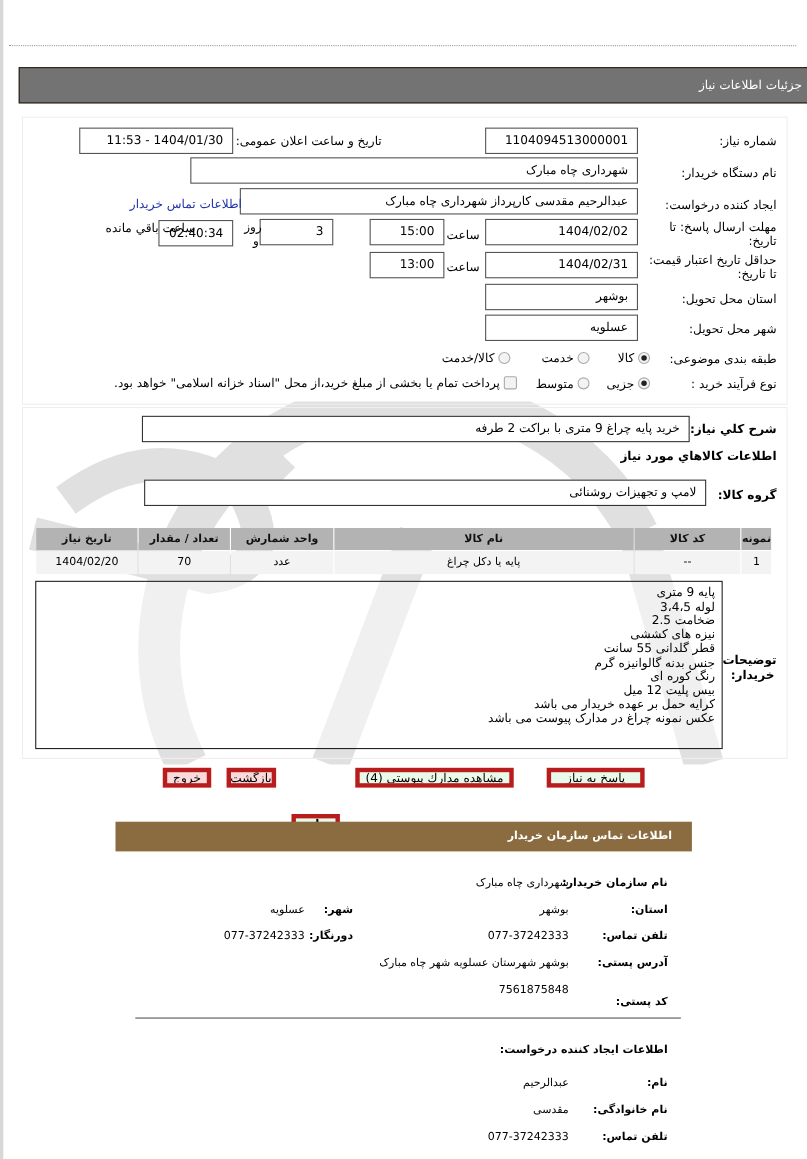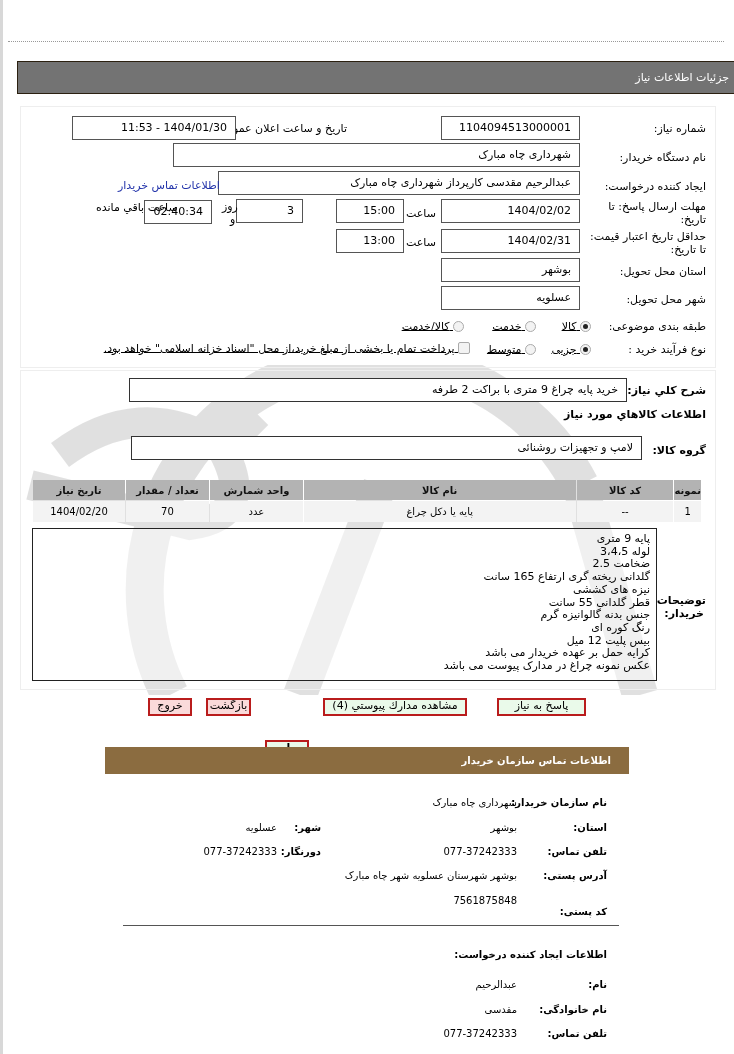--- a/index.html
+++ b/index.html
@@ -9,28 +9,28 @@
   .dotline { position: absolute; left: 8px; top: 41px; width: 716px; border-top: 1px dotted #999; }
   .hdr { position: absolute; left: 17px; top: 61px; width: 729px; height: 33px; background: #737373; border: 1px solid #2b2010; color: #fff; font-size: 11px; line-height: 31px; padding-right: 16px; }
   .panel { position: absolute; left: 20px; top: 106px; width: 696px; height: 262px; border: 1px solid #eee; }
   .panel2 { position: absolute; left: 20px; top: 370px; width: 696px; height: 320px; border: 1px solid #eee; }
   .lbl { position: absolute; font-size: 11px; color: #000; white-space: nowrap; }
   .box { position: absolute; border: 1px solid #555; background: #fff; height: 24px; line-height: 22px; padding: 0 8px; font-size: 11px; white-space: nowrap; overflow: hidden; text-align: right; }
   .link { position: absolute; color: #2233aa; font-size: 11px; white-space: nowrap; }
   .radio { display: inline-block; width: 11px; height: 11px; border: 1px solid #aaa; border-radius: 50%; background: #f3f3f3; vertical-align: middle; position: relative; }
   .radio.on::after { content: ""; position: absolute; left: 2px; top: 2px; width: 5px; height: 5px; border-radius: 50%; background: #222; }
   .chk { display: inline-block; width: 12px; height: 12px; border: 1px solid #aaa; background: #f3f3f3; border-radius: 2px; vertical-align: middle; }
-  .opt { position: absolute; white-space: nowrap; font-size: 11px; text-decoration: underline; }
+  .opt { position: absolute; white-space: nowrap; font-size: 11px; }
   .opt span { vertical-align: middle; }
   .bold { font-weight: bold; }
   table.items { position: absolute; left: 32px; top: 479px; width: 670px; border-collapse: separate; border-spacing: 1px; font-size: 10px; }
   table.items th { background: #b3b3b3; color: #111; height: 20px; font-weight: bold; text-align: center; }
   table.items td { background: #f3f3f3; height: 21px; text-align: center; }
   .desc { position: absolute; left: 32px; top: 528px; width: 625px; height: 153px; border: 1px solid #222; background: rgba(255,255,255,0.5); padding: 4px 6px; font-size: 11px; line-height: 12.7px; text-align: right; }
-  .btn { position: absolute; height: 18px; border: 2px solid #b91c1c; font-size: 11px; text-align: center; line-height: 12px; overflow: hidden; }
+  .btn { position: absolute; height: 18px; border: 4px solid #b91c1c; font-size: 11px; text-align: center; line-height: 12px; overflow: hidden; }
   .btn.green { background: #eafaea; }
   .btn.red { background: #fadada; }
   .hdr2 { position: absolute; left: 105px; top: 747px; width: 524px; height: 27px; background: #8b6c40; color: #fff; font-weight: bold; font-size: 10px; line-height: 27px; padding-right: 18px; }
   .clbl { position: absolute; font-weight: bold; font-size: 10px; white-space: nowrap; }
   .cval { position: absolute; font-size: 10px; white-space: nowrap; }
   .hr { position: absolute; left: 123px; top: 925px; width: 496px; border-top: 1px solid #555; }
   .watermark { position: absolute; left: 20px; top: 365px; width: 696px; height: 330px; pointer-events: none; opacity: 0.22; }
 </style>
 </head>
 <body>
@@ -48,21 +48,21 @@
   <path d="M280 330 L360 120" fill="none" stroke="#777" stroke-width="34"></path>
   <path d="M40 90 Q120 30 200 80 Q240 150 170 160 L10 120" fill="none" stroke="#777" stroke-width="30"></path>
   <rect x="200" y="40" width="40" height="40" transform="rotate(45 220 60)" fill="#777"></rect>
 </svg>
 
 <div class="panel"></div>
 
 <span class="lbl" style="right:28px; top:122px;">شماره نیاز:</span>
 <div class="box" style="left:441px; top:116px; width:139px;">1104094513000001</div>
 <span class="lbl" style="right:387px; top:122px;">تاریخ و ساعت اعلان عمومی:</span>
-<div class="box" style="left:72px; top:116px; width:164px;">1404/01/30 - 11:53</div>
+<div class="box" style="left:72px; top:116px; width:140px;">1404/01/30 - 11:53</div>
 
 <span class="lbl" style="right:28px; top:151px;">نام دستگاه خریدار:</span>
 <div class="box" style="left:173px; top:143px; width:407px;">شهرداری چاه مبارک</div>
 
 <span class="lbl" style="right:28px; top:180px;">ایجاد کننده درخواست:</span>
 <div class="box" style="left:218px; top:171px; width:362px;">عبدالرحیم مقدسی کارپرداز شهرداری چاه مبارک</div>
 <span class="link" style="left:118px; top:179px;">اطلاعات تماس خریدار</span>
 
 <span class="lbl" style="right:28px; top:200px;">مهلت ارسال پاسخ: تا</span>
 <span class="lbl" style="right:28px; top:213px;">تاریخ:</span>
@@ -147,21 +147,20 @@
     </tr>
   </tbody>
 </table>
 
 <span class="lbl bold" style="right:28px; top:594px;margin-left:44px;">توضیحات</span>
 <span class="lbl bold" style="right:30px; top:607px;">خریدار:</span>
 <div class="desc">
   <div>پایه 9 متری</div>
   <div>لوله 3،4،5</div>
   <div>ضخامت 2.5</div>
-  <div>گلدانی ریخته گری ارتفاع 165 سانت</div>
   <div>نیزه های کششی</div>
   <div>قطر گلدانی 55 سانت</div>
   <div>جنس بدنه گالوانیزه گرم</div>
   <div>رنگ کوره ای</div>
   <div>بیس پلیت 12 میل</div>
   <div>کرایه حمل بر عهده خریدار می باشد</div>
   <div>عکس نمونه چراغ در مدارک پیوست می باشد</div>
 </div>
 
 <div class="btn green" style="left:497px; top:698px; width:89px;">پاسخ به نیاز</div>

